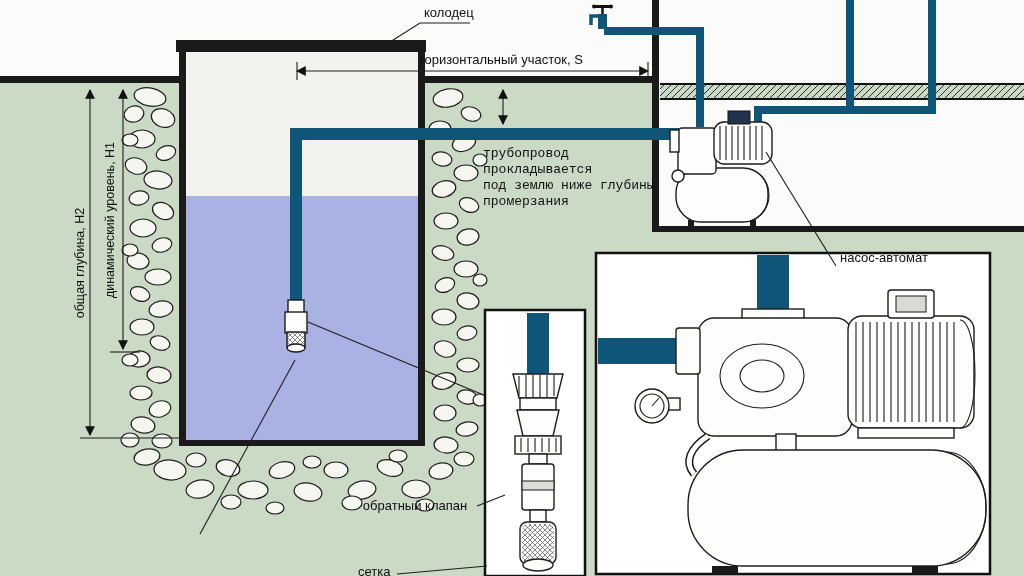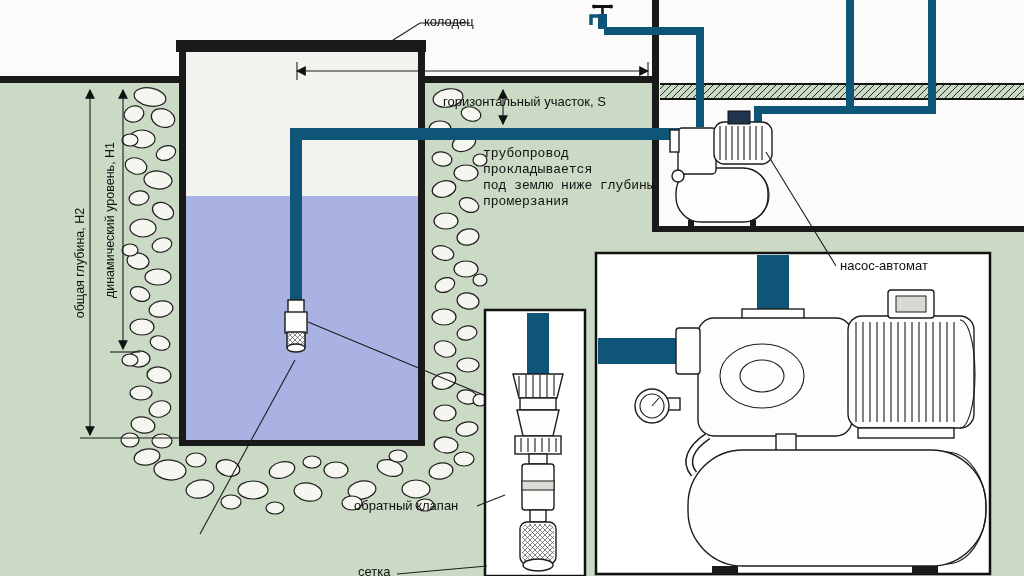--- a/index.html
+++ b/index.html
@@ -246,24 +246,24 @@
     <path d="M708,436 C690,448 684,462 694,474" stroke="#fdfdfb" stroke-width="5" fill="none"></path>
     <rect class="wht" x="776" y="434" width="20" height="18"></rect>
     <rect class="wht" x="688" y="450" width="298" height="116" rx="55" stroke-width="2.2"></rect>
     <path class="thin" d="M946,452 a40,56 0 0 1 0,112"></path>
     <rect class="blk" x="712" y="566" width="26" height="8"></rect>
     <rect class="blk" x="912" y="566" width="26" height="8"></rect>
   </g>
   <line class="thin" x1="836" y1="266" x2="766" y2="152"></line>
 </svg>
 
-<div class="lbl" style="left:424px;top:14px;">колодец</div>
-<div class="lbl" style="left:443px;top:52px;margin-top:42px;">горизонтальный участок, S</div>
+<div class="lbl" style="left:424px;top:5px;">колодец</div>
+<div class="lbl" style="left:420px;top:52px;">горизонтальный участок, S</div>
 <div class="lbl" style="left:483px;top:146px;width:180px;font-family:Liberation Mono, monospace;">трубопровод
 прокладывается
 под землю ниже глубины
 промерзания</div>
-<div class="lbl" style="left:840px;top:258px;">насос-автомат</div>
-<div class="lbl" style="left:354px;top:498px;width:122px;text-align:left;">обратный клапан</div>
+<div class="lbl" style="left:840px;top:250px;">насос-автомат</div>
+<div class="lbl" style="left:354px;top:498px;width:122px;text-align:center;">обратный клапан</div>
 <div class="lbl" style="left:358px;top:564px;">сетка</div>
 <div class="lbl rot" style="left:-20px;top:255px;width:200px;height:16px;">общая глубина, Н2</div>
 <div class="lbl rot" style="left:10px;top:212px;width:200px;height:16px;">динамический уровень, Н1</div>
 </div>
 
 </body></html>

